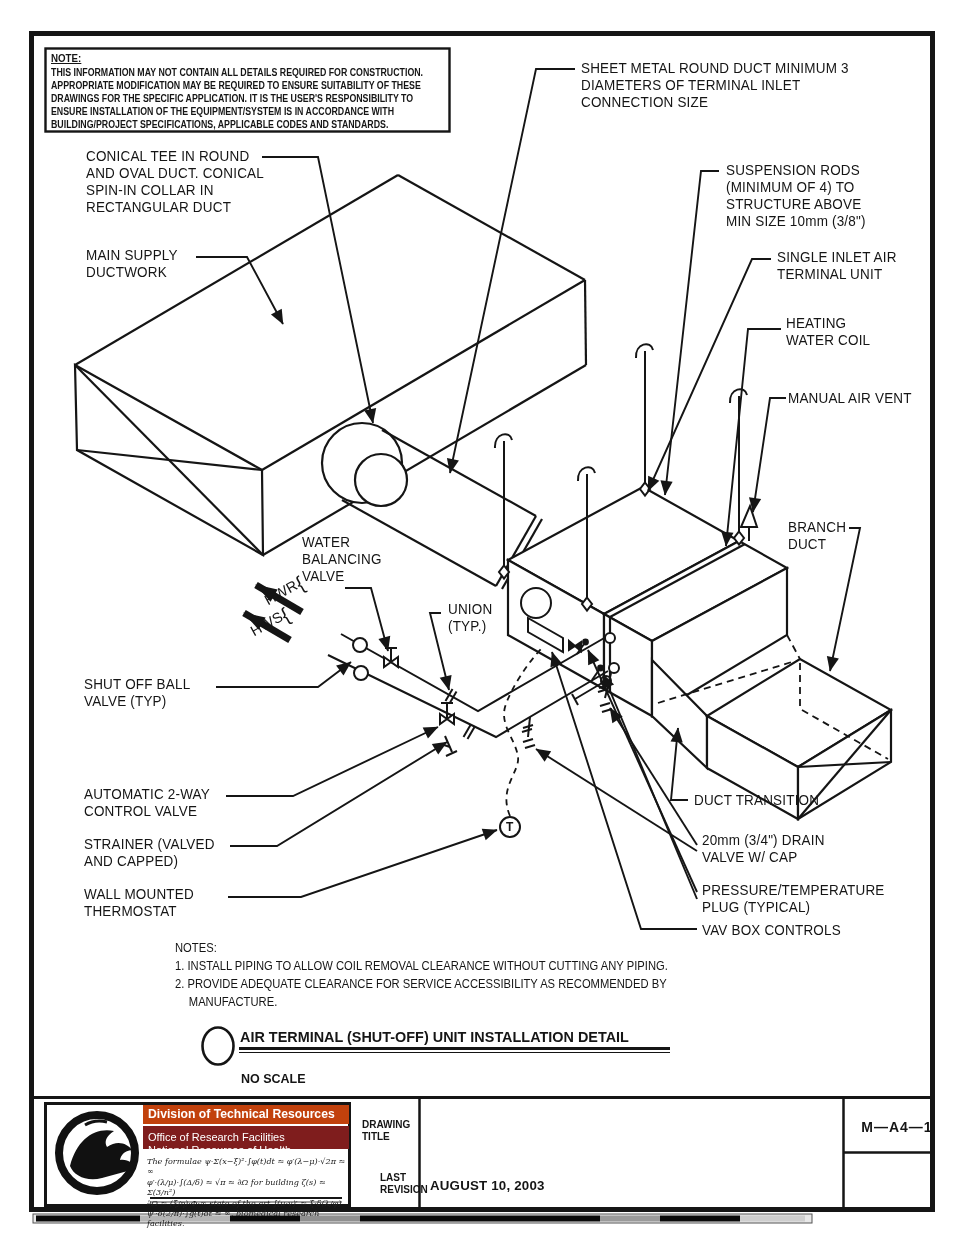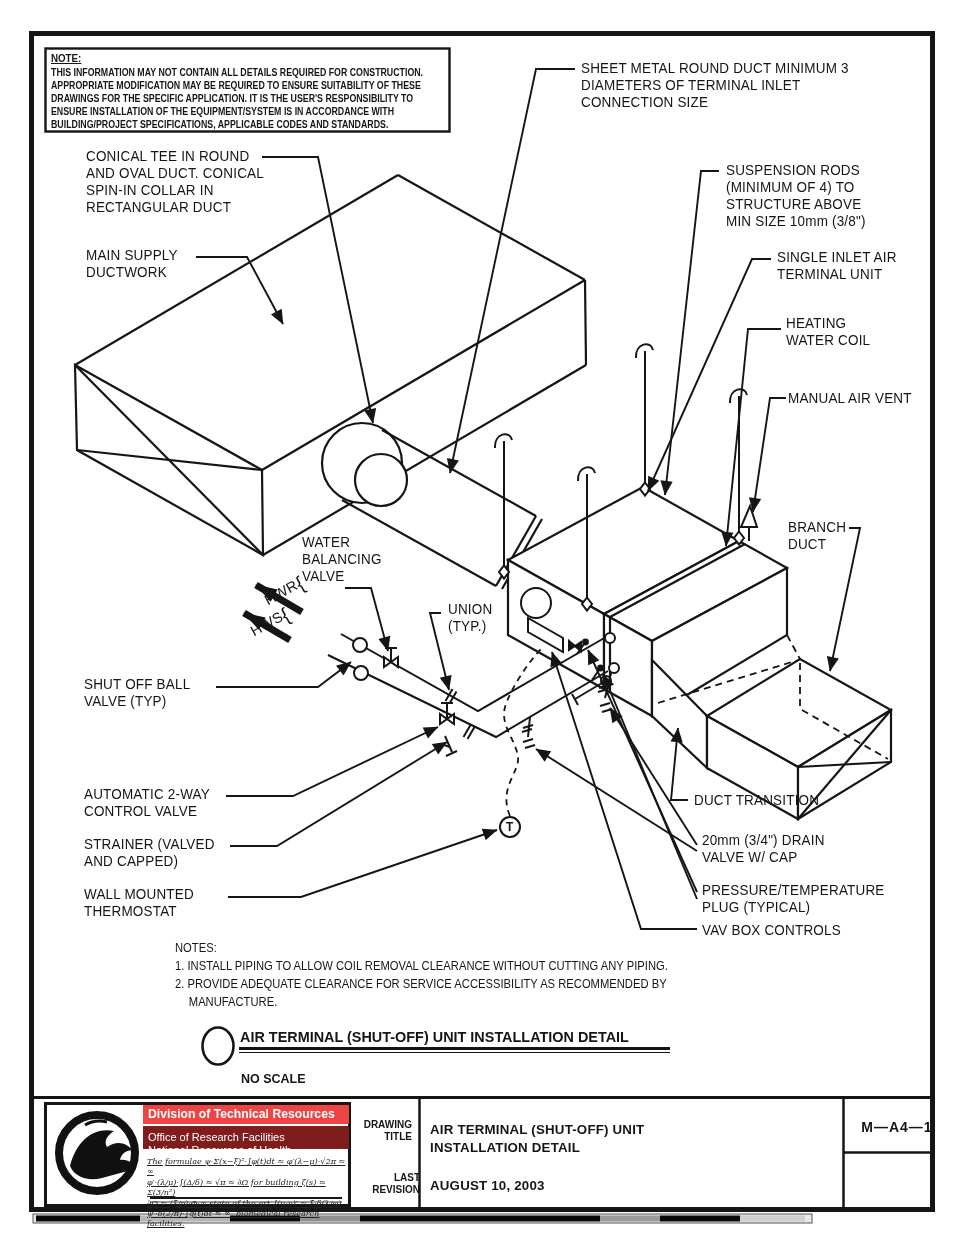--- a/index.html
+++ b/index.html
@@ -10,29 +10,29 @@
        white-space:pre-line;letter-spacing:.2px;transform:scaleX(.95);transform-origin:0 0;}
   .rot{font-size:14.5px;font-weight:400;transform:rotate(-29deg);transform-origin:0 50%;white-space:nowrap;}
   .rot .brace{font-size:20px;font-weight:400;vertical-align:-3px;}
   .nb-head{font:700 10.6px/12px "Liberation Sans",sans-serif;text-decoration:underline;transform:scaleX(.92);transform-origin:0 0;}
   .nb-body{font:700 10px/13px "Liberation Sans",sans-serif;transform:scaleX(.88);transform-origin:0 0;width:452px;}
   .note-line{font:400 12.2px/18px "Liberation Sans",sans-serif;transform:scaleX(.92);transform-origin:0 0;white-space:pre-line;}
   .hang{padding-left:15px;text-indent:-15px;}
   .det-title{font:700 15.5px/18px "Liberation Sans",sans-serif;transform:scaleX(.93);transform-origin:0 0;white-space:nowrap;}
   .det-scale{font:700 12.5px/14px "Liberation Sans",sans-serif;}
   .tsym{position:absolute;font:700 12px/12px "Liberation Sans",sans-serif;}
-  .tb-label{position:absolute;font:700 10px/11.5px "Liberation Sans",sans-serif;text-align:right;white-space:pre-line;width:62px;}
+  .tb-label{position:absolute;font:700 10px/11.5px "Liberation Sans",sans-serif;white-space:pre-line;width:62px;margin-left:12px;}
   .tb-value{position:absolute;font:700 13.3px/17.5px "Liberation Sans",sans-serif;white-space:pre-line;letter-spacing:.2px;}
   .tb-num{position:absolute;font:700 14px/16px "Liberation Sans",sans-serif;width:104px;text-align:center;letter-spacing:1px;}
-  .org-black{position:absolute;left:143px;top:1105px;width:206px;height:19px;background:#ef4444;
+  .org-black{position:absolute;left:143px;top:1105px;width:206px;height:19px;background:#c2410c;
              color:#fff;font:700 12.2px/19px "Liberation Sans",sans-serif;padding-left:5px;box-sizing:border-box;white-space:nowrap;}
   .org-gray{position:absolute;left:143px;top:1126px;width:206px;height:23px;background:#7f1d1d;
             color:#fff;font:400 11px/12.8px "Liberation Sans",sans-serif;padding:5px 0 0 5px;box-sizing:border-box;}
   .tagline{position:absolute;left:147px;top:1156px;width:200px;color:#222;
-           font:italic 400 8.1px/10.4px "DejaVu Serif",serif;text-decoration:underline;}
+           font:italic 400 8.1px/10.4px "DejaVu Serif",serif;}
 </style>
 </head>
 <body>
 
 <div id="sheet">
 
 <svg id="art" viewBox="0 0 970 1255">
   <defs>
     <marker id="arr" viewBox="0 0 10 10" refX="9.3" refY="5" markerWidth="8.5" markerHeight="8.5" orient="auto-start-reverse">
       <path d="M0.6,1.2 L9.6,5 L0.6,8.8 z" fill="#151515"></path>
@@ -312,20 +312,18 @@
 </div>
 <div class="tagline">
   <div>The formulae  ψ·Σ(x−ξ)²·∫φ(t)dt ≈ φ′(λ−μ)·√2π ≈ ∞</div>
   <div>φ′·(λ/μ)·∫(Δ/δ) ≈ √π ≈ ∂Ω   for building   ζ(s) ≈ Σ(3/n²)</div>
   <div>∂Ω ≈ (ξ/η)·Φ·∞   state of the art   ∫(u·v)′ ≈ ξ·δ(λ/φ)</div>
   <div>ψ′·δ(2/π)·∫g(t)dt ≈ ∞,  biomedical research facilities.</div>
 </div>
 
 <div class="tb-label" style="left:350px;top:1119px;">DRAWING
 TITLE</div>
-<div class="tb-value" style="left:430px;top:1121px;">AIR TERMINAL (SHUT-OFF) UNIT
-INSTALLATION DETAIL</div>
-<div class="tb-label" style="left:358px;top:1172px;">LAST
+<div class="tb-label" style="left:368px;top:1172px;">LAST
 REVISION</div>
 <div class="tb-value" style="left:430px;top:1177px;">AUGUST 10, 2003</div>
 <div class="tb-num" style="left:845px;top:1119px;">M—A4—1</div>
 
 </div>
 
 </body></html>

